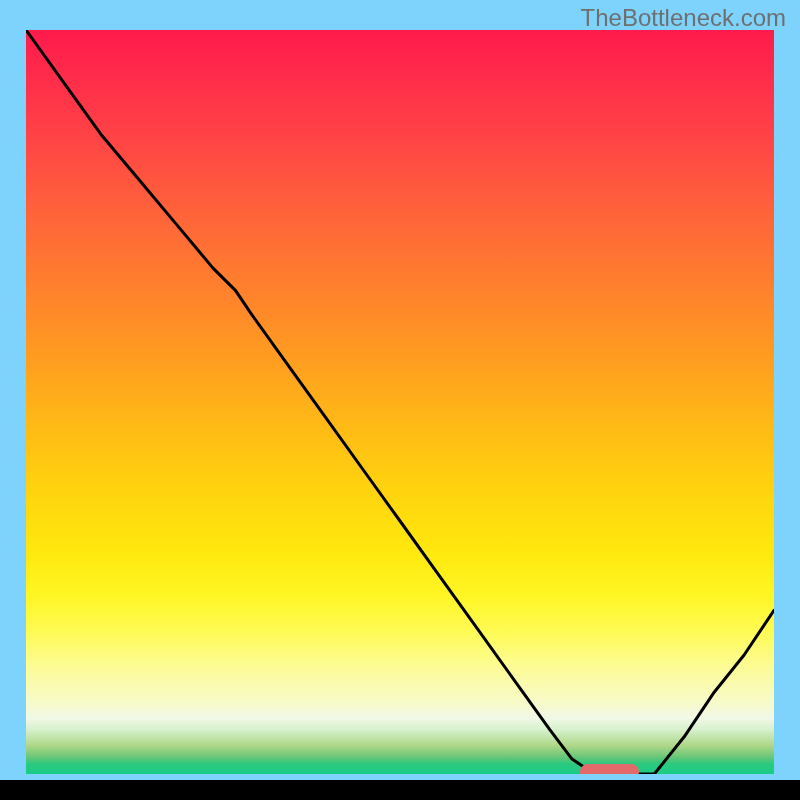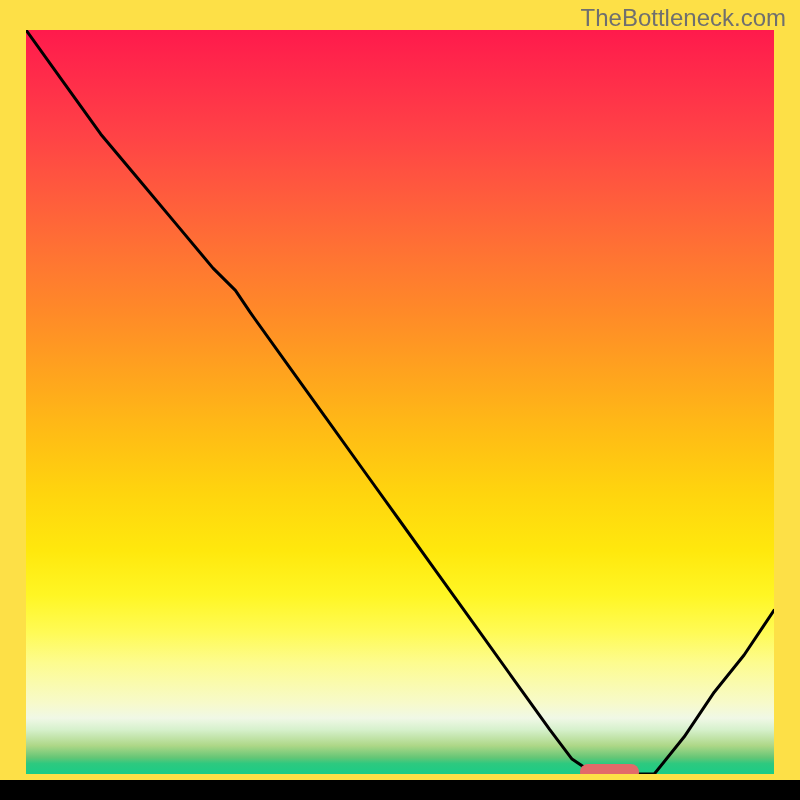--- a/index.html
+++ b/index.html
@@ -7,21 +7,21 @@
     padding: 0;
     width: 800px;
     height: 800px;
     background: #000;
     overflow: hidden;
   }
   .frame {
     position: relative;
     width: 800px;
     height: 780px;
-    background: #fde047;
+    background: #7dd3fc;
   }
   .watermark {
     position: absolute;
     top: 4px;
     right: 14px;
     font-family: Arial, Helvetica, sans-serif;
     font-size: 24px;
     font-weight: 400;
     color: #6f6f6f;
     letter-spacing: 0px;

